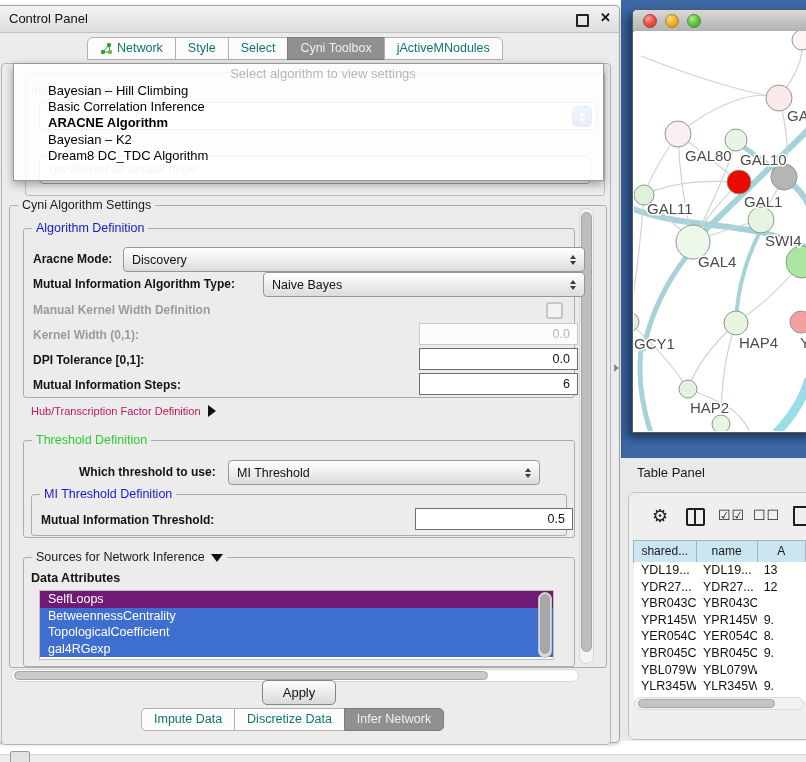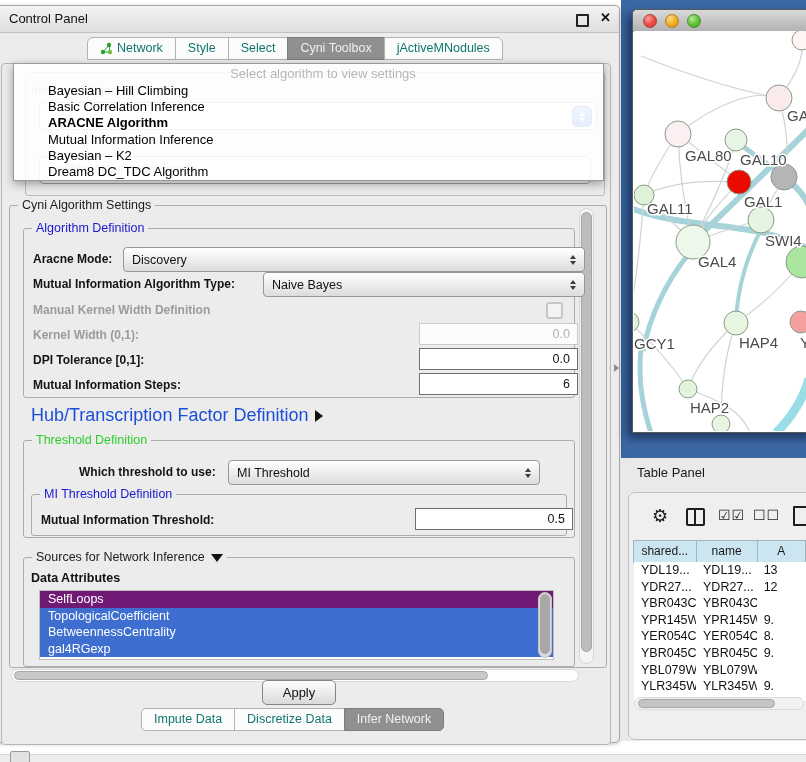--- a/index.html
+++ b/index.html
@@ -64,21 +64,21 @@
   .combo .spin{margin-left:auto;display:flex;flex-direction:column;align-items:center;padding-left:6px;}
   .combo .spin i{width:0;height:0;border-left:3.5px solid transparent;border-right:3.5px solid transparent;}
   .combo .spin i.up{border-bottom:4px solid #3c3c3c;margin-bottom:2px;}
   .combo .spin i.dn{border-top:4px solid #3c3c3c;}
 
   .tfield{position:absolute;border:1px solid #6e6e6e;background:#fff;font-size:12.5px;color:#111;
           display:flex;align-items:center;justify-content:flex-end;padding:0 7px;}
   .tfield.dis{border-color:#c9c9c9;color:#b4b4b4;background:#fcfcfc;}
   .checkbox{position:absolute;width:13px;height:13px;border:2px solid #c6c6c6;border-radius:3px;background:#f3f3f3;}
 
-  .expander{position:absolute;font-size:18px;color:#1d4ed8;display:flex;align-items:center;gap:7px;}
+  .expander{position:absolute;font-size:11px;color:#be185d;display:flex;align-items:center;gap:7px;}
   .tri-right{width:0;height:0;border-top:6px solid transparent;border-bottom:6px solid transparent;border-left:8px solid #111;}
   .tri-down{display:inline-block;width:0;height:0;border-left:6px solid transparent;border-right:6px solid transparent;border-top:8px solid #111;margin-left:6px;vertical-align:middle;}
 
   .srclist{position:absolute;background:#fff;border:1px solid #bdbdbd;overflow:hidden;}
   .srcitem{height:16.6px;line-height:16.6px;font-size:12.5px;padding-left:8px;color:#fff;}
 
   
   .sb-track-v{position:absolute;background:#f4f4f4;border:1px solid #d6d6d6;border-radius:7px;}
   .sb-track-h{position:absolute;background:#fdfdfd;border:1px solid #dadada;border-radius:7px;}
   .sb-thumb{position:absolute;background:#bdbdbd;border:1px solid #a6a6a6;border-radius:6px;}
@@ -177,21 +177,20 @@
     <div class="ghost-combo" style="left:44px;top:150px;width:550px;height:26px;">
       <span class="ghost-text" style="left:10px;top:5px;">gal-filtered sif default node</span>
     </div>
 
     <div class="dropdown">
       <div class="dd-prompt">Select algorithm to view settings</div>
       <div id="dd-items">
           <div class="dd-item">Bayesian – Hill Climbing</div>
           <div class="dd-item">Basic Correlation Inference</div>
           <div class="dd-item b">ARACNE Algorithm</div>
-          <div class="dd-item">Mutual Information Inference</div>
           <div class="dd-item">Bayesian – K2</div>
           <div class="dd-item">Dream8 DC_TDC Algorithm</div>
         </div>
     </div>
 
     <div class="gbox" style="left:14px;top:199px;width:596px;height:461px;">
       <span class="glabel">Cyni Algorithm Settings</span>
     </div>
 
     <div class="sb-track-v" style="left:584px;top:202px;width:13px;height:454px;">
@@ -252,22 +251,22 @@
     </div>
     <span class="flabel" style="left:46px;top:507px;">Mutual Information Threshold:</span>
     <div class="tfield" style="left:420px;top:502px;width:142px;height:20px;">0.5</div>
 
     <div class="gbox" style="left:28px;top:551px;width:550px;height:108px;">
       <span class="glabel"><span>Sources for Network Inference</span><span class="tri-down"></span></span>
     </div>
     <span class="flabel" style="left:36px;top:565px;font-size:12.5px;">Data Attributes</span>
     <div class="srclist" id="src-list" style="left:44px;top:584px;width:513px;height:68px;">
         <div class="srcitem" style="background: #701a75;">SelfLoops</div>
+        <div class="srcitem" style="background: rgb(61, 110, 208);">BetweennessCentrality</div>
         <div class="srcitem" style="background: rgb(61, 110, 208);">TopologicalCoefficient</div>
-        <div class="srcitem" style="background: rgb(61, 110, 208);">BetweennessCentrality</div>
         <div class="srcitem" style="background: rgb(61, 110, 208);">gal4RGexp</div>
       </div>
     <div class="sb-track-v" style="left:543px;top:586px;width:12px;height:64px;background:#dcdcdc;border-color:#c2c2c2;">
       <div class="sb-thumb" style="left:1px;top:1px;width:8px;height:58px;background:#a8a8a8;"></div>
     </div>
 
     <div class="sb-track-h" style="left:16px;top:663px;width:566px;height:11px;">
       <div class="sb-thumb" style="left:2px;top:1px;width:472px;height:7px;background:#c9c9c9;"></div>
     </div>
 

